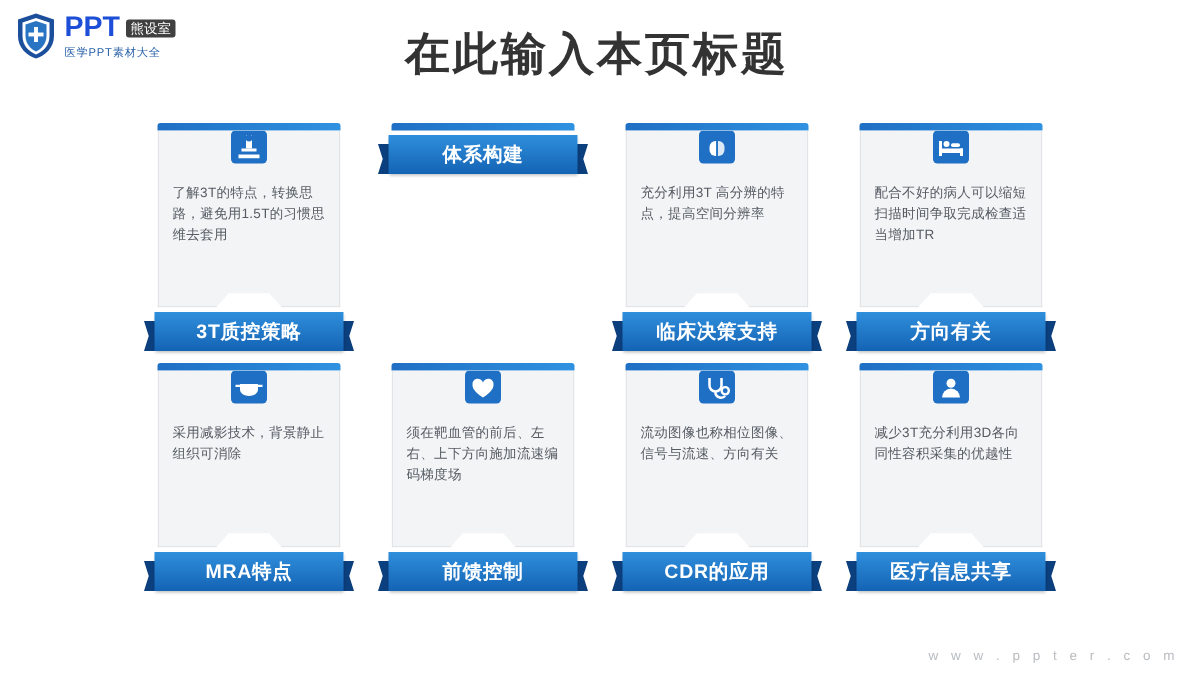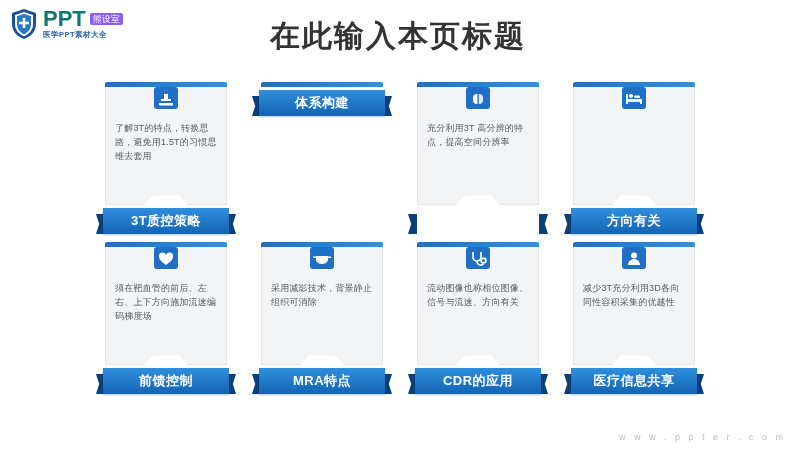--- a/index.html
+++ b/index.html
@@ -14,29 +14,29 @@
   .logo-wrap{
     position:absolute;left:10px;top:8px;
     display:flex;align-items:center;gap:5px;
   }
   .logo-shield{
     width:28px;height:32px;position:relative;
   }
   .logo-text{display:flex;flex-direction:column;justify-content:center;}
   .logo-top{display:flex;align-items:center;gap:4px;}
   .logo-ppt{
-    font-size:22px;font-weight:bold;color:#0f766e;letter-spacing:0px;
+    font-size:19px;font-weight:bold;color:#1d4ed8;letter-spacing:0px;
     line-height:19px;
   }
   .logo-badge{
-    background:#8b5cf6;color:#fff;font-size:9px;padding:1px 3px;border-radius:2px;
+    background:#404040;color:#fff;font-size:9px;padding:1px 3px;border-radius:2px;
     line-height:10px;
   }
   .logo-sub{
-    font-size:7.5px;color:#2a62a8;letter-spacing:0.5px;line-height:9px;margin-top:2px;font-weight:bold;
+    font-size:7.5px;color:#2a62a8;letter-spacing:0.5px;line-height:9px;margin-top:2px;
   }
   
   .page-title{
     position:absolute;left:0;top:16px;width:796px;text-align:center;
     font-size:30px;font-weight:bold;color:#333333;letter-spacing:2px;
   }
   
   .grid{
     position:absolute;left:0;top:82px;width:800px;
   }
@@ -164,65 +164,49 @@
             <path d="M8 12 a4 4 0 0 1 4-4 h1 v10 h-1 a4 4 0 0 1 -4-4 z" fill="#fff"></path>
             <path d="M18 12 a4 4 0 0 0 -4-4 h-0.6 v10 h0.6 a4 4 0 0 0 4-4 z" fill="#fff" opacity="0.85"></path>
             <rect x="12.4" y="6" width="1.2" height="13" fill="#1f6fc4"></rect>
           </svg>
         </div>
         <div class="card-text">充分利用3T 高分辨的特点，提高空间分辨率</div>
       </div>
       <div class="card-label-wrap">
         <div class="ribbon-left"></div>
         <div class="ribbon-right"></div>
+        <div class="card-label">临床决策支持</div>
       </div>
     </div>
 
     <div class="card">
       <div class="card-top-bar"></div>
       <div class="card-body">
         <div class="card-icon">
           <svg width="26" height="24" viewBox="0 0 26 24">
             <rect x="1" y="1" width="24" height="22" rx="3" fill="#1f6fc4"></rect>
             <rect x="5" y="8" width="2" height="10" fill="#fff"></rect>
             <rect x="5" y="13" width="16" height="3" fill="#fff"></rect>
             <rect x="19" y="13" width="2" height="5" fill="#fff"></rect>
             <circle cx="10" cy="10" r="2" fill="#fff"></circle>
             <rect x="13" y="9.5" width="6" height="2.5" rx="1.2" fill="#fff"></rect>
           </svg>
         </div>
+        <div class="card-text">配合不好的病人可以缩短扫描时间争取完成检查适当增加TR</div>
       </div>
       <div class="card-label-wrap">
         <div class="ribbon-left"></div>
         <div class="ribbon-right"></div>
         <div class="card-label">方向有关</div>
       </div>
     </div>
 
   </div>
 
   <div class="row">
-
-    <div class="card">
-      <div class="card-top-bar"></div>
-      <div class="card-body">
-        <div class="card-icon">
-          <svg width="26" height="24" viewBox="0 0 26 24">
-            <rect x="1" y="1" width="24" height="22" rx="3" fill="#1f6fc4"></rect>
-            <path d="M13 19 C7 15 6 12.5 6 10.6 A3.6 3.6 0 0 1 13 9 A3.6 3.6 0 0 1 20 10.6 C20 12.5 19 15 13 19 Z" fill="#fff"></path>
-          </svg>
-        </div>
-        <div class="card-text">须在靶血管的前后、左右、上下方向施加流速编码梯度场</div>
-      </div>
-      <div class="card-label-wrap">
-        <div class="ribbon-left"></div>
-        <div class="ribbon-right"></div>
-        <div class="card-label">前馈控制</div>
-      </div>
-    </div>
 
     <div class="card">
       <div class="card-top-bar"></div>
       <div class="card-body">
         <div class="card-icon">
           <svg width="26" height="24" viewBox="0 0 26 24">
             <rect x="1" y="1" width="24" height="22" rx="3" fill="#1f6fc4"></rect>
             <path d="M7 10 h12 v4 a6 4 0 0 1 -12 0 z" fill="#fff"></path>
             <rect x="4" y="10.5" width="3" height="1.5" fill="#fff"></rect>
             <rect x="19" y="10.5" width="3" height="1.5" fill="#fff"></rect>
@@ -236,20 +220,38 @@
         <div class="card-label">MRA特点</div>
       </div>
     </div>
 
     <div class="card">
       <div class="card-top-bar"></div>
       <div class="card-body">
         <div class="card-icon">
           <svg width="26" height="24" viewBox="0 0 26 24">
             <rect x="1" y="1" width="24" height="22" rx="3" fill="#1f6fc4"></rect>
+            <path d="M13 19 C7 15 6 12.5 6 10.6 A3.6 3.6 0 0 1 13 9 A3.6 3.6 0 0 1 20 10.6 C20 12.5 19 15 13 19 Z" fill="#fff"></path>
+          </svg>
+        </div>
+        <div class="card-text">须在靶血管的前后、左右、上下方向施加流速编码梯度场</div>
+      </div>
+      <div class="card-label-wrap">
+        <div class="ribbon-left"></div>
+        <div class="ribbon-right"></div>
+        <div class="card-label">前馈控制</div>
+      </div>
+    </div>
+
+    <div class="card">
+      <div class="card-top-bar"></div>
+      <div class="card-body">
+        <div class="card-icon">
+          <svg width="26" height="24" viewBox="0 0 26 24">
+            <rect x="1" y="1" width="24" height="22" rx="3" fill="#1f6fc4"></rect>
             <path d="M8 6 v5 a4 4 0 0 0 8 0 V6" stroke="#fff" stroke-width="1.7" fill="none"></path>
             <circle cx="18.5" cy="14.5" r="2.4" stroke="#fff" stroke-width="1.6" fill="none"></circle>
             <path d="M12 15 v1.5 a4 4 0 0 0 6.5 1.5" stroke="#fff" stroke-width="1.6" fill="none"></path>
           </svg>
         </div>
         <div class="card-text">流动图像也称相位图像、信号与流速、方向有关</div>
       </div>
       <div class="card-label-wrap">
         <div class="ribbon-left"></div>
         <div class="ribbon-right"></div>

